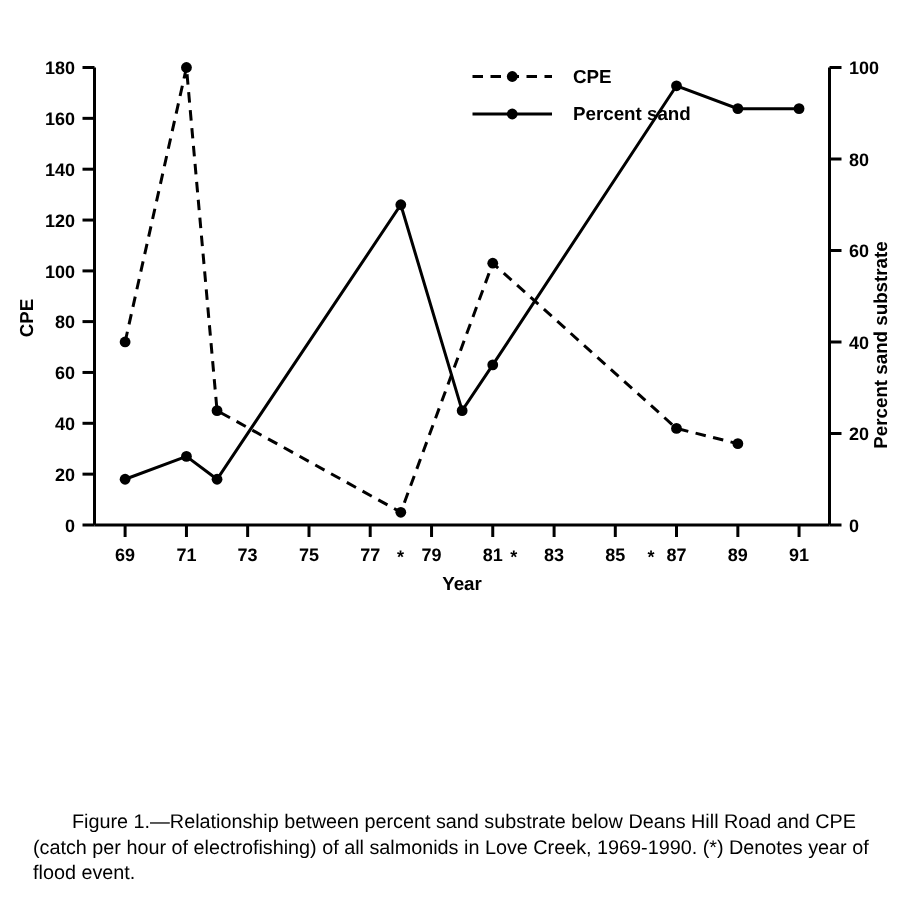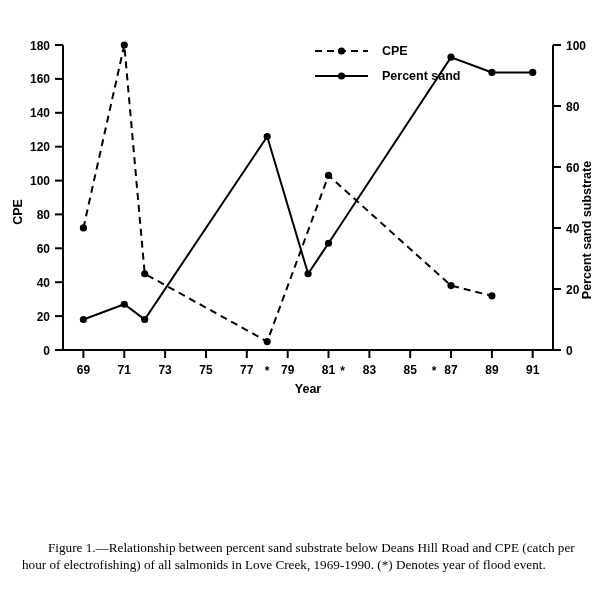--- a/index.html
+++ b/index.html
@@ -23,21 +23,21 @@
     height: 600px;
   }
   svg {
     display: block;
   }
   .caption {
     position: absolute;
     left: 22px;
     top: 540px;
     width: 562px;
-    font-family: Liberation Serif, serif;
+    font-family: Liberation Sans, sans-serif;
     font-size: 13.2px;
     line-height: 1.28;
     text-align: left;
     color: #000;
   }
   .caption .indent {
     display: inline-block;
     width: 26px;
   }
   text {

